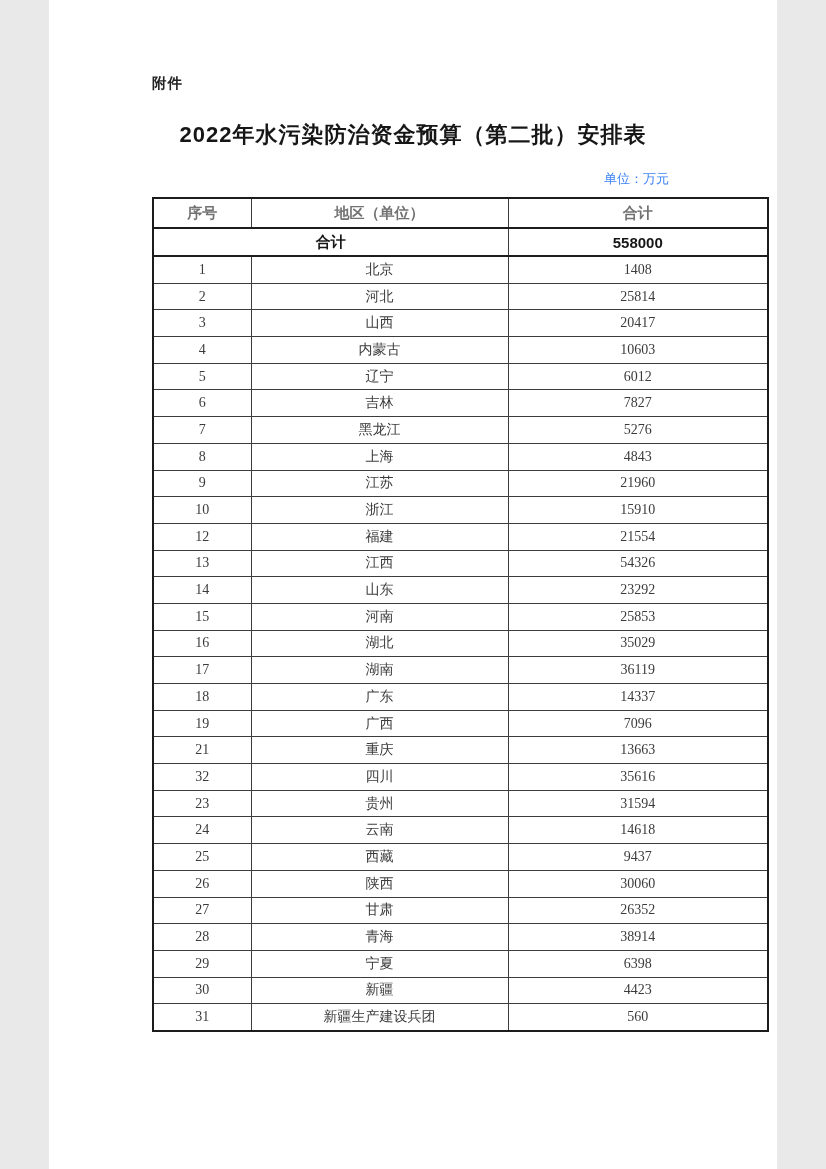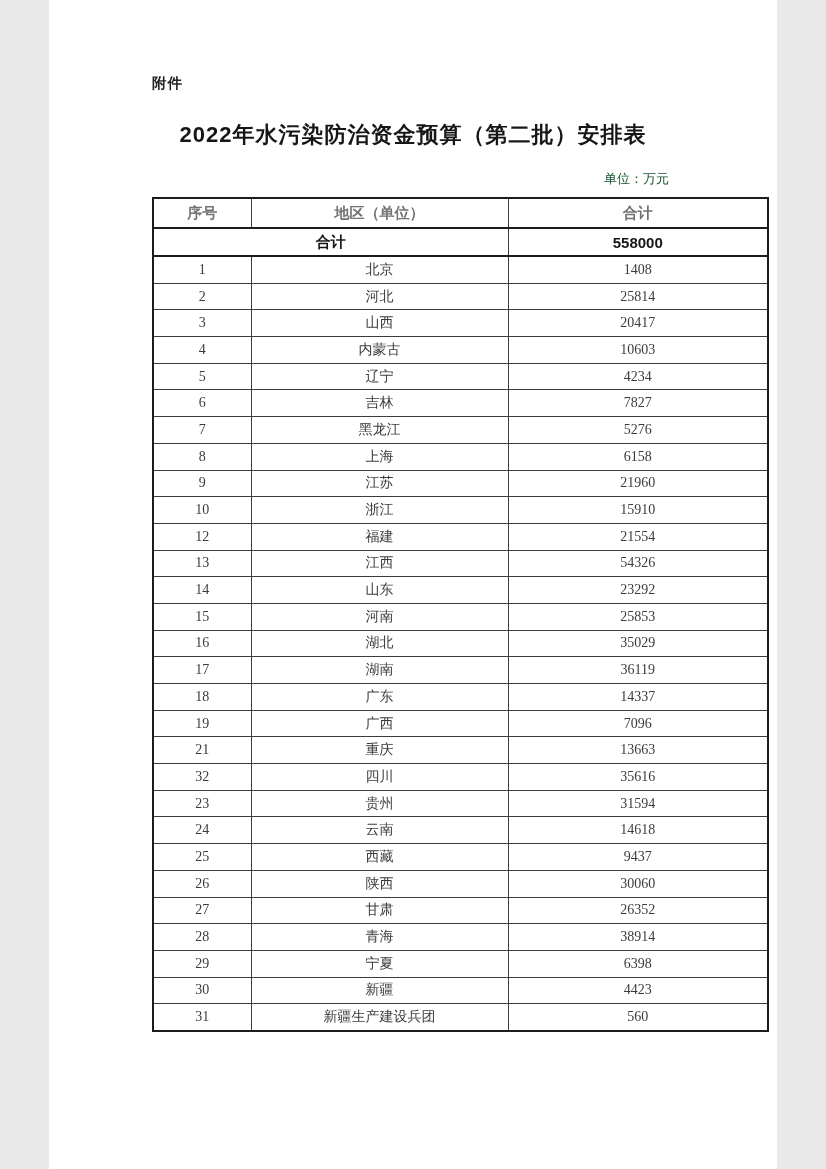--- a/index.html
+++ b/index.html
@@ -38,21 +38,21 @@
     font-weight: 700;
     color: #161616;
     font-family: "Liberation Sans", "DejaVu Sans", sans-serif;
     letter-spacing: 1px;
   }
   .unit-note {
     position: absolute;
     right: 108px;
     top: 170px;
     font-size: 13px;
-    color: #14532d;
+    color: #3b82f6;
     font-family: "Liberation Serif", "DejaVu Serif", serif;
   }
   table.budget {
     position: absolute;
     left: 103px;
     top: 197px;
     width: 615px;
     border-collapse: collapse;
     table-layout: fixed;
     border: 2px solid #1c1c1c;
@@ -135,36 +135,36 @@
           <td>20417</td>
         </tr>
         <tr class="data-row">
           <td>4</td>
           <td>内蒙古</td>
           <td>10603</td>
         </tr>
         <tr class="data-row">
           <td>5</td>
           <td>辽宁</td>
-          <td>4234</td>
+          <td>6012</td>
         </tr>
         <tr class="data-row">
           <td>6</td>
           <td>吉林</td>
           <td>7827</td>
         </tr>
         <tr class="data-row">
           <td>7</td>
           <td>黑龙江</td>
           <td>5276</td>
         </tr>
         <tr class="data-row">
           <td>8</td>
           <td>上海</td>
-          <td>6158</td>
+          <td>4843</td>
         </tr>
         <tr class="data-row">
           <td>9</td>
           <td>江苏</td>
           <td>21960</td>
         </tr>
         <tr class="data-row">
           <td>10</td>
           <td>浙江</td>
           <td>15910</td>

